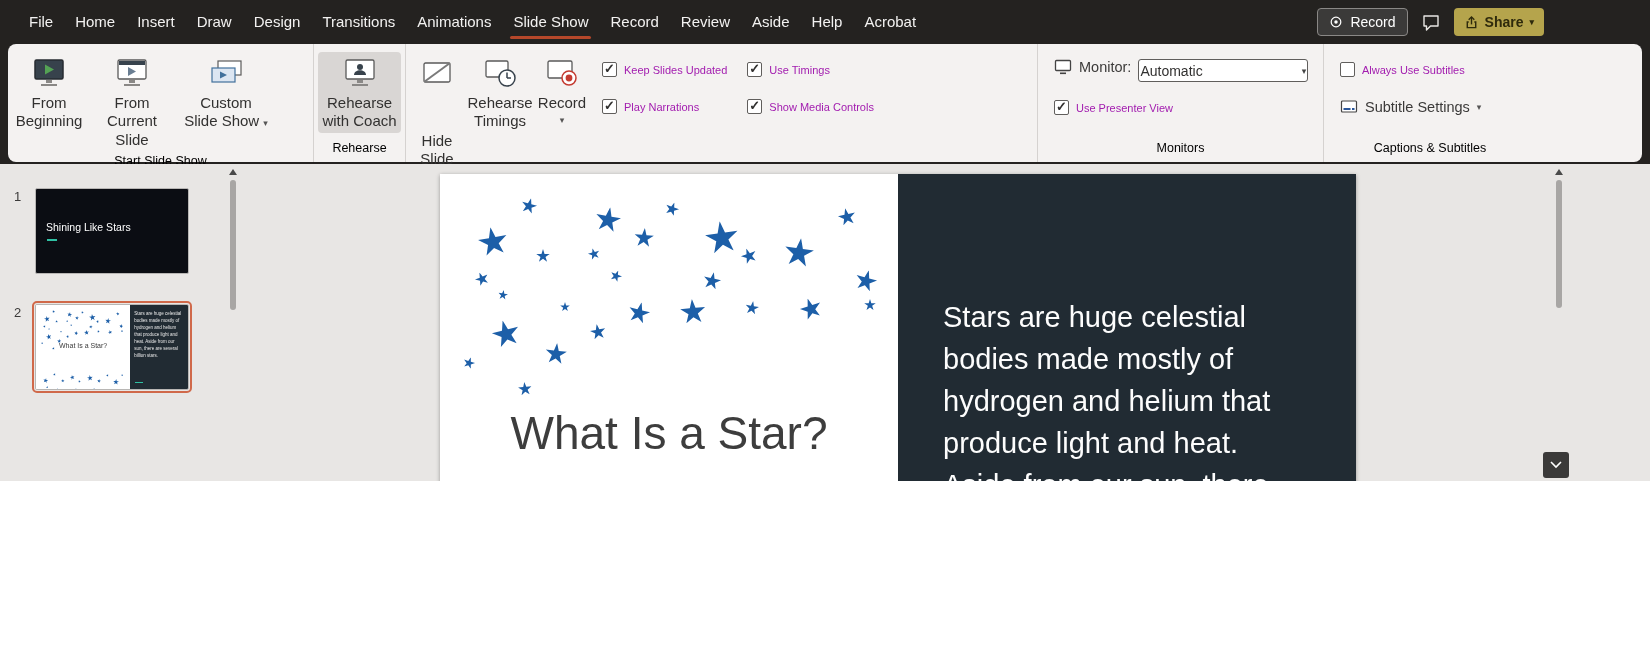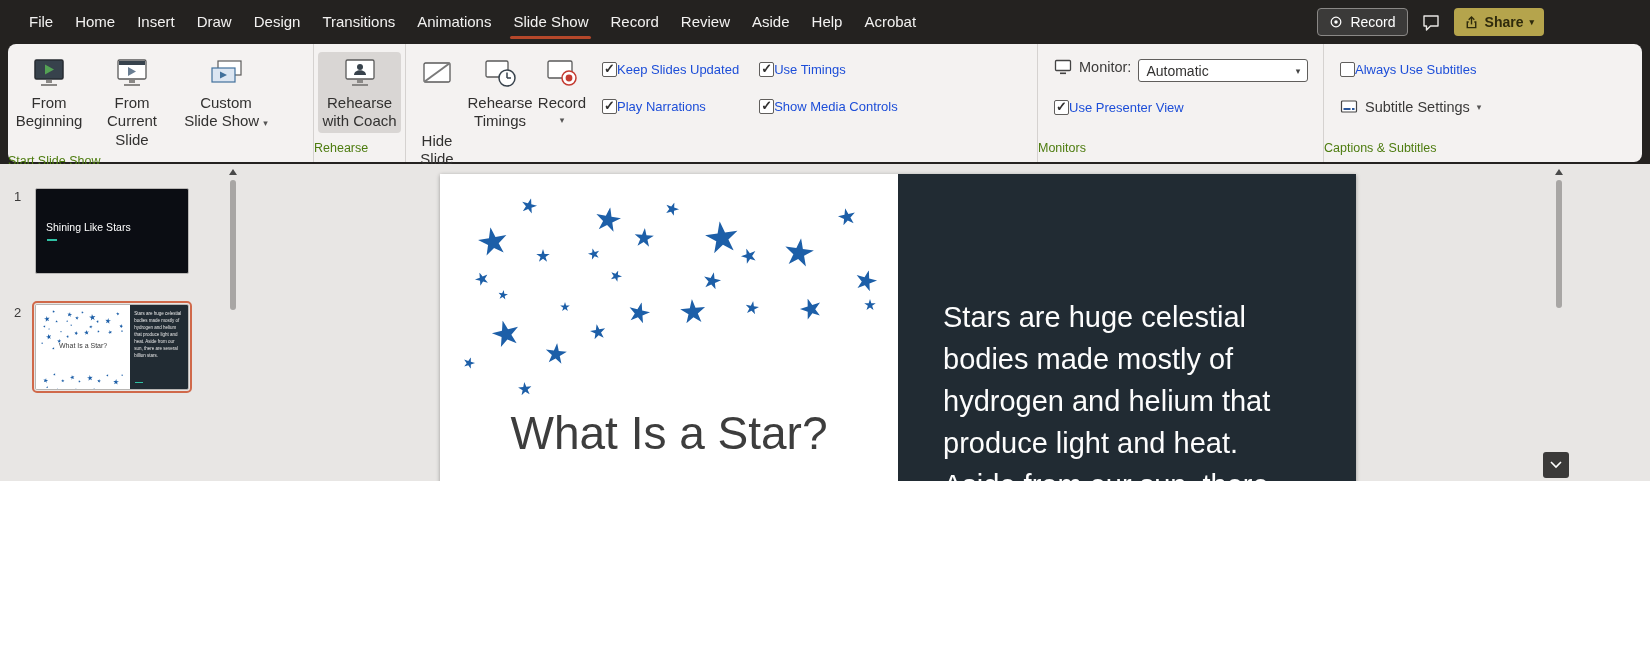--- a/index.html
+++ b/index.html
@@ -16,36 +16,36 @@
   .tb-comment { background:transparent; border:none; cursor:pointer; display:flex; align-items:center; }
   .tb-share { display:flex; align-items:center; gap:6px; height:28px; padding:14px 10px; background:var(--share-gold,#b5a44c); border:none; border-radius:4px; color:#2e2a0c; font-size:14px; font-weight:bold; font-family:inherit; cursor:pointer; }
   .tb-share .chev { font-size:9px; color:#2e2a0c; }
 
   
   .ribbon-outer { height:120px; padding:0 8px; background:#242220; }
   .ribbon { position:relative; height:118px; background:#f4f2f1; border-radius:8px; display:flex; align-items:stretch; overflow:visible; }
   .rgroup { display:flex; flex-direction:column; border-right:1px solid #d5d2d0; }
   .rgroup:last-of-type { border-right:none; }
   .rcontent { flex:1; display:flex; align-items:flex-start; padding:8px 4px 0 4px; }
-  .glabel { height:24px; line-height:20px; font-size:12.5px; color:#4d7c0f; }
+  .glabel { height:24px; line-height:20px; text-align:center; font-size:12.5px; color:#000000; }
   .g-start { width:306px; } .g-rehearse { width:92px; } .g-setup { width:632px; } .g-monitors { width:286px; } .g-captions { width:212px; }
   .bigbtn { display:flex; flex-direction:column; align-items:center; gap:3px; padding:5px 4px 2px; background:transparent; border:none; border-radius:4px; font-family:inherit; font-size:15px; color:#323130; cursor:pointer; }
   .bigbtn .iconbox { height:34px; display:flex; align-items:center; justify-content:center; }
   .bigbtn .blabel { line-height:1.22; text-align:center; }
   .bigbtn .chev { font-size:9px; color:#555; }
   .bigbtn.selected { background:#d9d6d4; }
   .w-fb { width:74px; } .w-fc { width:92px; } .w-cs { width:96px; } .w-rc { width:84px; }
   .w-su { width:78px; } .w-hs { width:54px;gap:41px; } .w-rt { width:72px; } .w-rec { width:52px; }
   .cbcol { display:flex; flex-direction:column; gap:22px; padding:10px 6px 0 14px; }
-  .checkbox { display:flex; align-items:center; font-size:13px; color:#1d4ed8; cursor:pointer; white-space:nowrap; }
+  .checkbox { display:flex; align-items:center; gap:7px; font-size:11px; color:#a21caf; cursor:pointer; white-space:nowrap; }
   .checkbox .box { position:relative; flex:none; width:15px; height:15px; background:#fff; border:1px solid #605e5c; border-radius:2px; }
   .checkbox.checked .box::after { content:"\2713"; position:absolute; left:1px; top:-2px; font-size:13px; font-weight:bold; color:#323130; }
   .mcol { display:flex; flex-direction:column; gap:18px; padding:7px 4px 0 12px; }
   .mrow { display:flex; align-items:flex-start; gap:7px; font-size:14.5px; color:#3b3a39; }
-  .select { display:flex; align-items:center; justify-content:space-between; width:170px; height:23px; padding:0 7px; background:#fff; border:1px solid #605e5c; border-radius:3px; font-size:14px; color:#323130; cursor:pointer; }
+  .select { display:flex; align-items:center; justify-content:space-between; width:170px; height:23px; padding:0 1px; background:#fff; border:1px solid #605e5c; border-radius:3px; font-size:14px; color:#323130; cursor:pointer; }
   .select .chev { font-size:9px; color:#444; }
   .capcol { display:flex; flex-direction:column; gap:22px; padding:10px 4px 0 12px; }
   .caprow { display:flex; align-items:center; gap:7px; font-size:14.5px; color:#3b3a39; background:transparent; border:none; font-family:inherit; cursor:pointer; }
   .caprow .chev { font-size:9px; color:#555; }
   .ribbon-collapse { position:absolute; left:1545px; top:130px; background:transparent; border:none; cursor:pointer; }
 
   
   .workspace { position:absolute; top:164px; left:0; right:0; bottom:0; background:#e8e6e4; }
 
   .thumbs { position:absolute; left:0; top:0; bottom:0; width:226px; padding-top:24px; }

